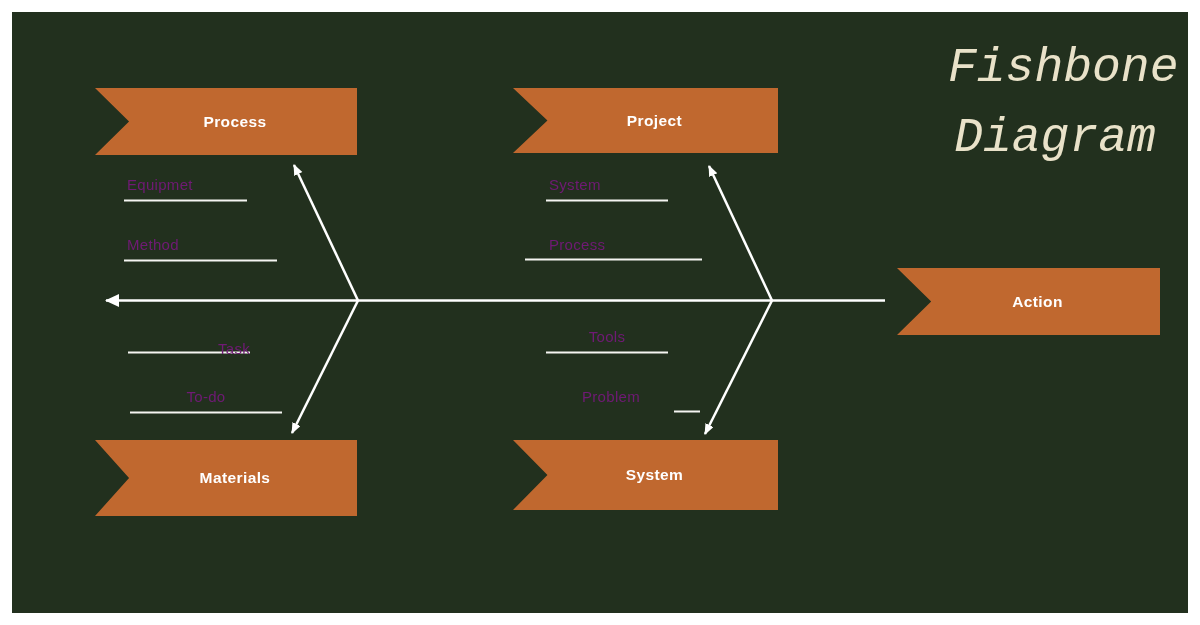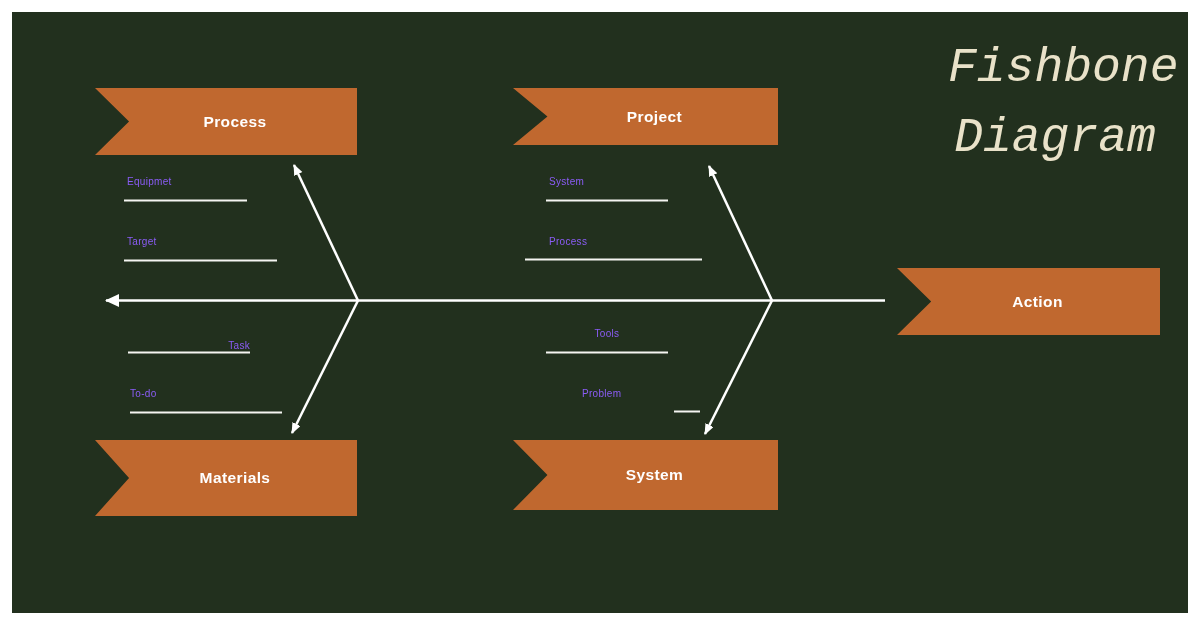--- a/index.html
+++ b/index.html
@@ -40,36 +40,36 @@
     clip-path: polygon(0 0, 100% 0, 100% 100%, 0 100%, 13% 50%);
   }
   .banner .banner-label {
     color: #ffffff;
     font-weight: bold;
     font-size: 15.5px;
     letter-spacing: 0.4px;
     padding-left: 18px; 
   }
   .banner.process   { left: 95px;  top: 88px;  width: 262px; height: 67px; }
-  .banner.project   { left: 513px; top: 88px;  width: 265px; height: 57px; }
+  .banner.project   { left: 513px; top: 88px;  width: 265px; height: 65px; }
   .banner.action    { left: 897px; top: 268px; width: 263px; height: 67px; }
   .banner.materials { left: 95px;  top: 440px; width: 262px; height: 76px; }
   .banner.target    { left: 513px; top: 440px; width: 265px; height: 70px; }
 
   .cause {
     position: absolute;
-    color: #8b5cf6;
-    font-size: 10px;
+    color: #701a75;
+    font-size: 15px;
     letter-spacing: 0.3px;
     white-space: nowrap;
   }
   .cause.equipment { left: 127px; top: 176px; }
   .cause.method    { left: 127px; top: 236px; }
   .cause.task      { left: 128px; top: 340px; width: 122px; text-align: right; }
-  .cause.todo      { left: 130px; top: 388px; width: 152px; }
+  .cause.todo      { left: 130px; top: 388px; width: 152px; text-align: center; }
   .cause.system    { left: 549px; top: 176px; }
   .cause.sample    { left: 549px; top: 236px; }
   .cause.tools     { left: 546px; top: 328px; width: 122px; text-align: center; }
   .cause.problem   { left: 582px; top: 388px; text-align: center; }
 
   .diagram-title {
     position: absolute;
     left: 948px;
     top: 34px;
     width: 214px;
@@ -127,21 +127,21 @@
     <span class="banner-label">Action</span>
   </div>
   <div class="banner materials">
     <span class="banner-label">Materials</span>
   </div>
   <div class="banner target">
     <span class="banner-label">System</span>
   </div>
 
   <span class="cause equipment">Equipmet</span>
-  <span class="cause method">Target</span>
+  <span class="cause method">Method</span>
   <span class="cause task">Task</span>
   <span class="cause todo">To-do</span>
   <span class="cause system">System</span>
   <span class="cause sample">Process</span>
   <span class="cause tools">Tools</span>
   <span class="cause problem">Problem</span>
 
   <div class="diagram-title">
     <span class="t-line">Fishbone</span>
     <span class="t-line">Diagram</span>

